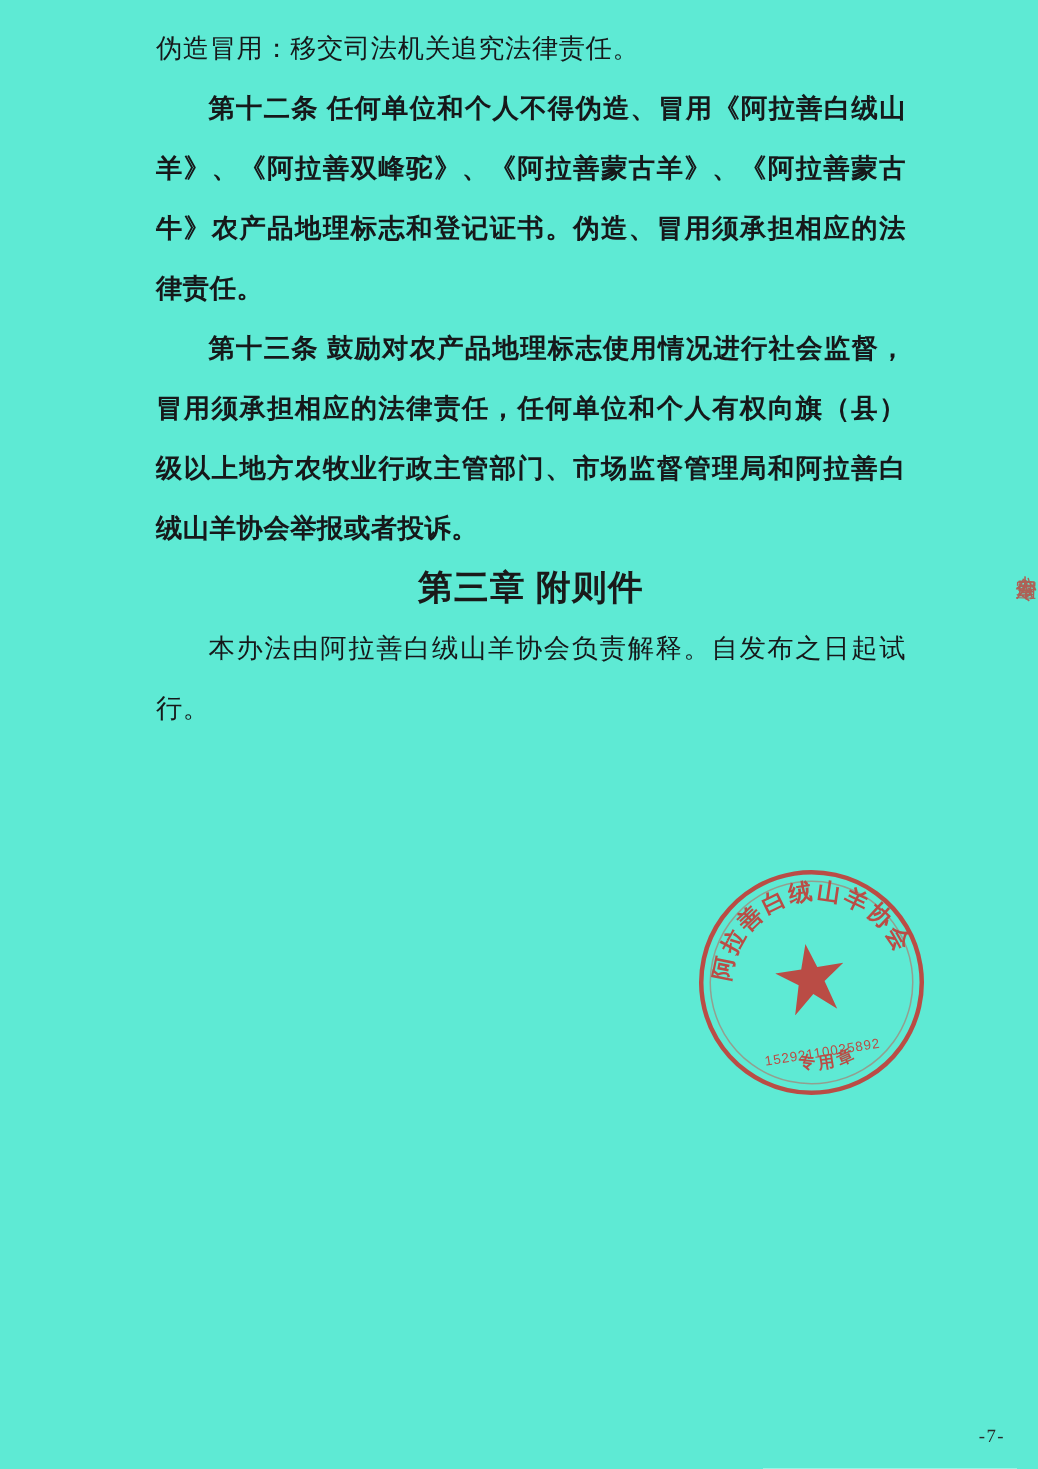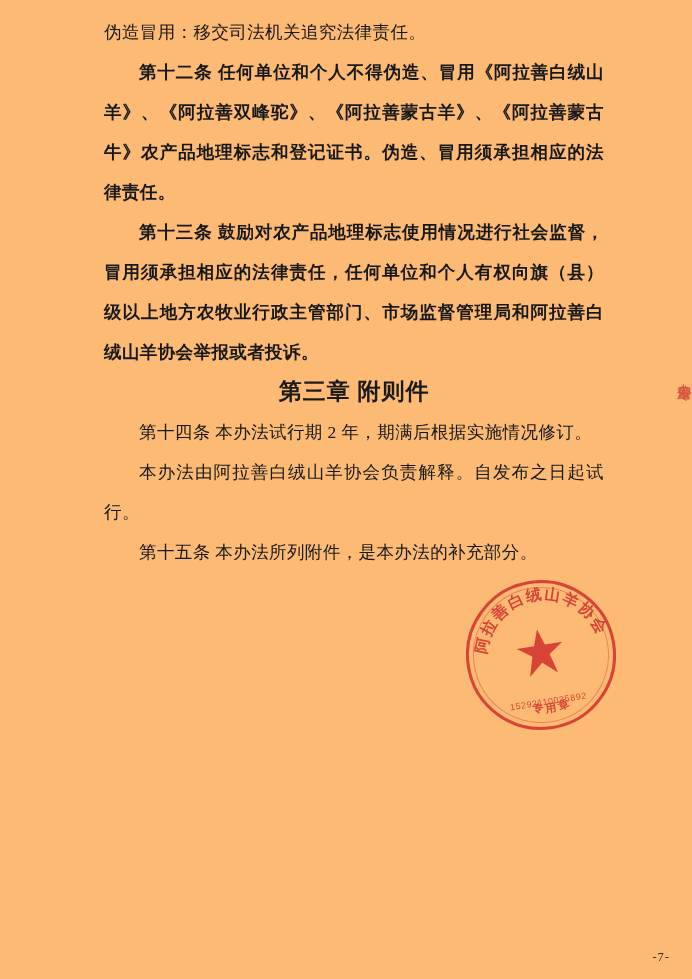--- a/index.html
+++ b/index.html
@@ -14,21 +14,21 @@
     color: #1a1a1a;
     position: relative;
     overflow: hidden;
   }
   .page {
     position: absolute;
     left: 0;
     top: 0;
     width: 692px;
     height: 979px;
-    background: #fdba74;
+    background: #5eead4;
   }
   .content {
     position: absolute;
     left: 104px;
     top: 12px;
     width: 500px;
   }
   p.para {
     margin: 0 0 0 0;
     font-size: 17.5px;
@@ -156,25 +156,23 @@
 
     <p class="para">伪造冒用：移交司法机关追究法律责任。</p>
 
 
     <p class="para indent bold">第十二条  任何单位和个人不得伪造、冒用《阿拉善白绒山羊》、《阿拉善双峰驼》、《阿拉善蒙古羊》、《阿拉善蒙古牛》农产品地理标志和登记证书。伪造、冒用须承担相应的法律责任。</p>
 
     <p class="para indent bold">第十三条  鼓励对农产品地理标志使用情况进行社会监督，冒用须承担相应的法律责任，任何单位和个人有权向旗（县）级以上地方农牧业行政主管部门、市场监督管理局和阿拉善白绒山羊协会举报或者投诉。</p>
 
     <p class="center">第三章  附则件</p>
 
-    <p class="para indent">第十四条  本办法试行期 2 年，期满后根据实施情况修订。</p>
 
     <p class="para indent">本办法由阿拉善白绒山羊协会负责解释。自发布之日起试行。</p>
 
-    <p class="para indent">第十五条  本办法所列附件，是本办法的补充部分。</p>
 
   </div>
 
   <div class="edge-stamp">办公室专用</div>
 
   <div class="seal">
     <div class="inner-ring"></div>
     <svg class="seal-arc" viewBox="0 0 150 150">
       <defs>
         <path id="arcTop" d="M 17,75 A 58,58 0 0 1 133,75"></path>

